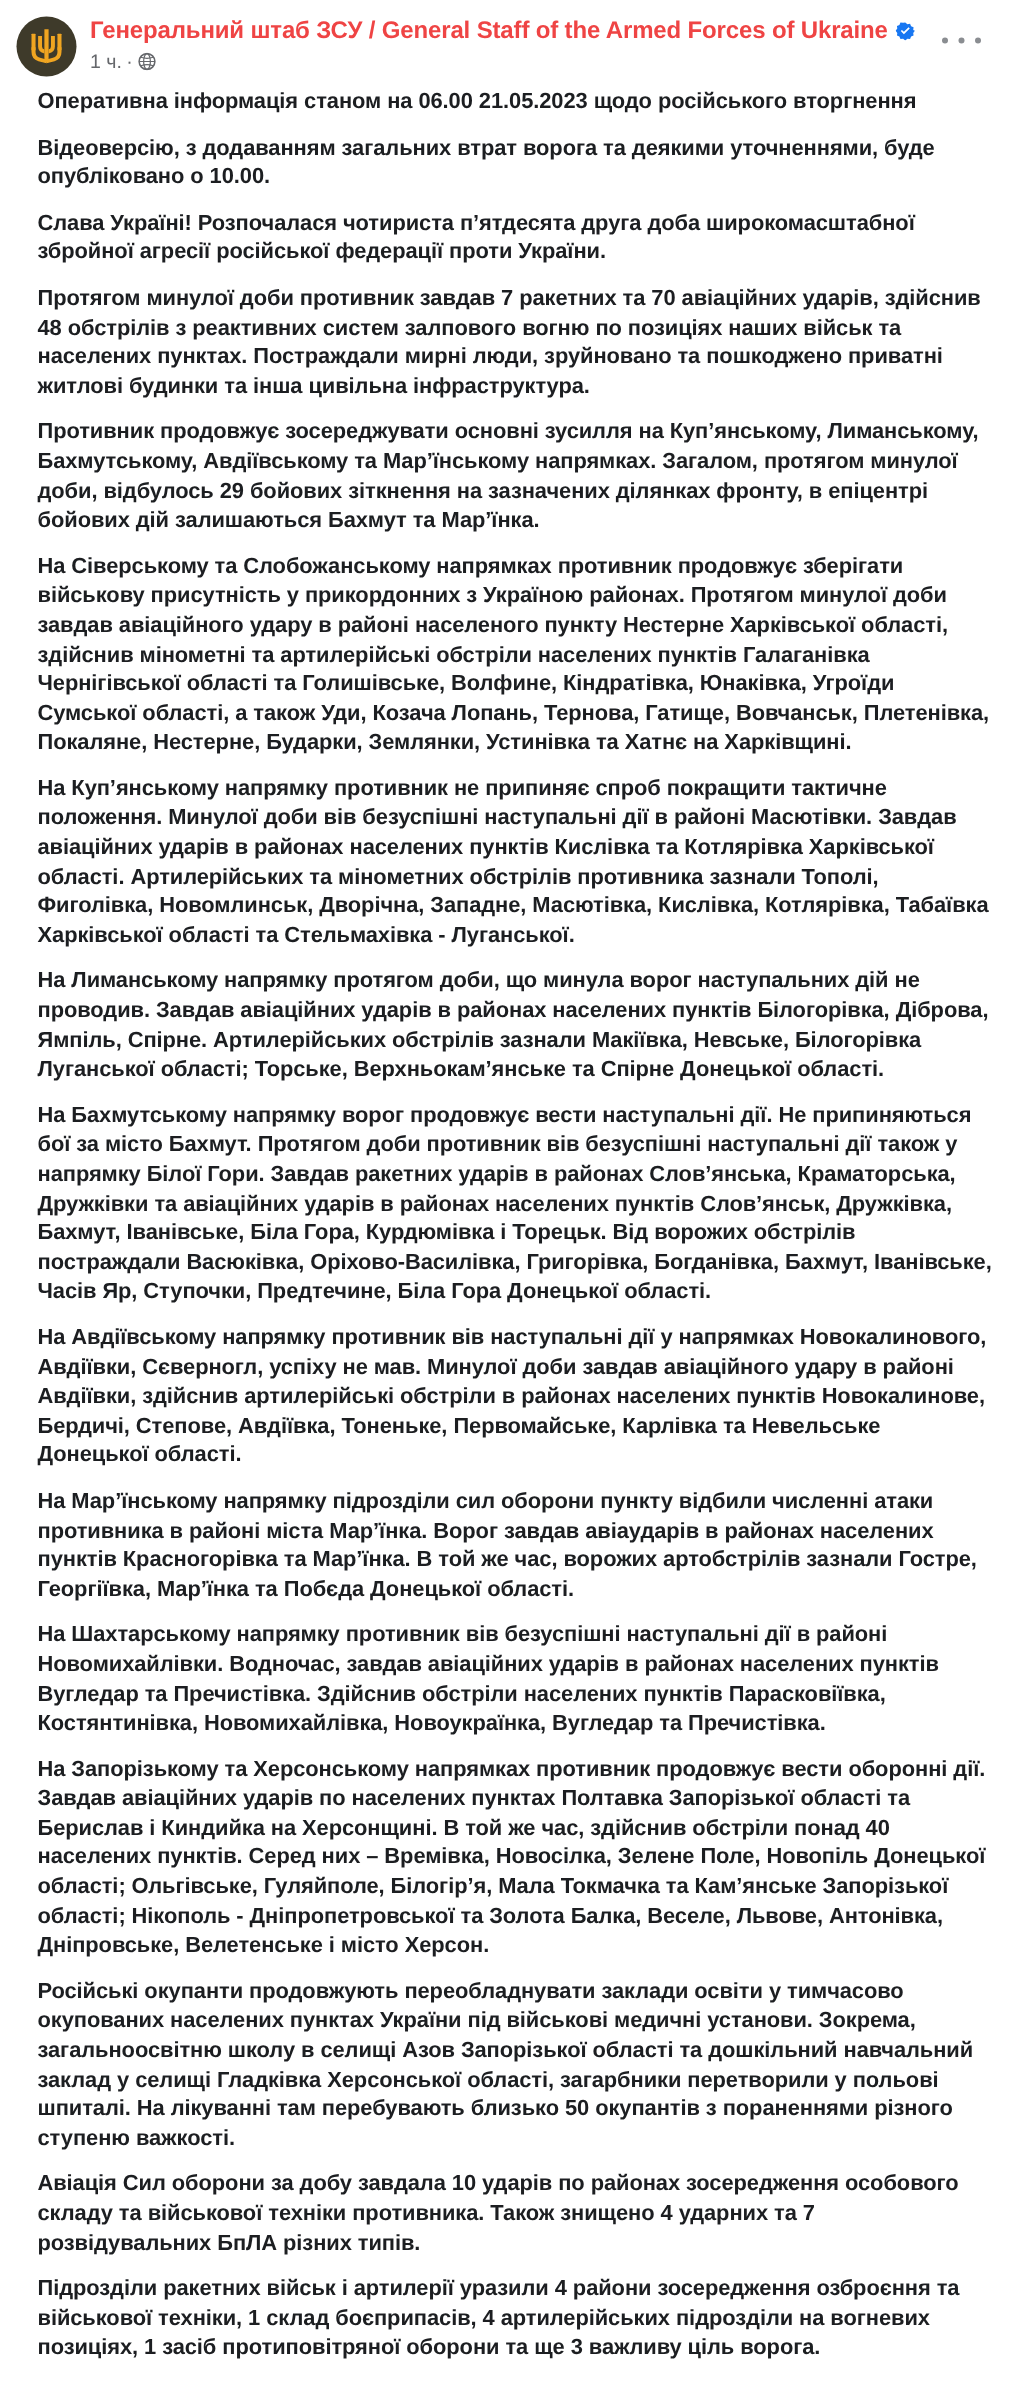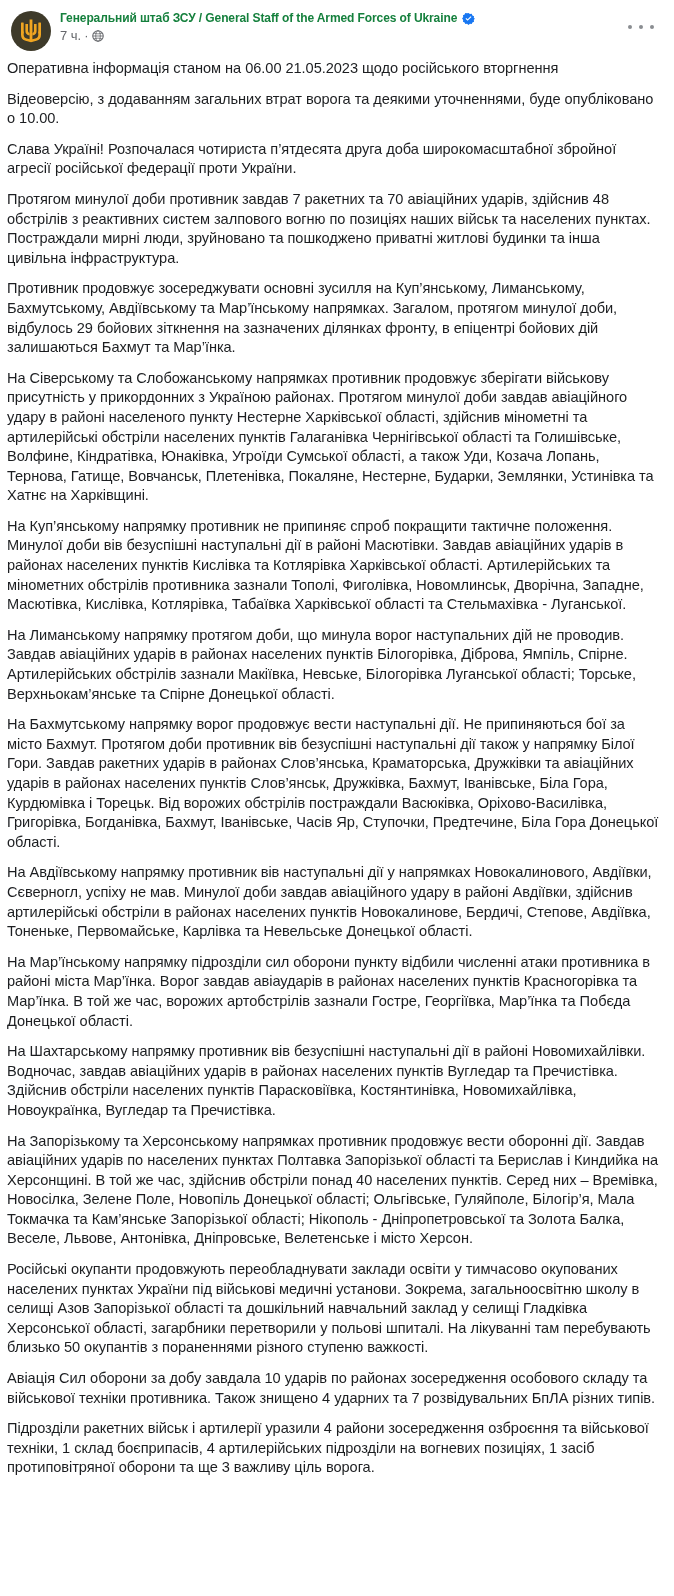--- a/index.html
+++ b/index.html
@@ -51,23 +51,23 @@
     padding-top: 1px;
     flex: 1;
     min-width: 0;
   }
   .page-name-row {
     display: flex;
     align-items: center;
     line-height: 1.2;
   }
   .page-name {
-    font-size: 12px;
+    font-size: 16px;
     font-weight: 700;
-    color: #15803d;
+    color: #ef4444;
     letter-spacing: -0.1px;
     white-space: nowrap;
   }
   .verified-badge {
     width: 13px;
     height: 13px;
     margin-left: 5px;
     display: inline-flex;
     align-items: center;
     justify-content: center;
@@ -102,22 +102,23 @@
   .menu-dots i {
     display: block;
     width: 4px;
     height: 4px;
     border-radius: 50%;
     background: #8a8d91;
   }
 
   
   .post-body {
-    padding: 6px 12px 10px 7px;
+    padding: 6px 12px 10px 25px;
     box-sizing: border-box;
+    font-weight: bold;
   }
   .post-body p {
     margin: 0 0 11px 0;
     font-size: 14.6px;
     line-height: 19.6px;
     color: #1c1e21;
     letter-spacing: -0.05px;
     word-spacing: 0px;
   }
   .post-body p:last-child { margin-bottom: 0; }
@@ -149,21 +150,21 @@
       <div class="page-name-row">
         <span class="page-name">Генеральний штаб ЗСУ / General Staff of the Armed Forces of Ukraine</span>
         <span class="verified-badge">
           <svg width="13" height="13" viewBox="0 0 16 16" aria-hidden="true">
             <path fill="#1877f2" d="M8 0.6l1.9 1.5 2.4-.3 .9 2.2 2.2 .9-.3 2.4L16.6 8l-1.5 1.9 .3 2.4-2.2 .9-.9 2.2-2.4-.3L8 16.6 6.1 15.1l-2.4 .3-.9-2.2-2.2-.9 .3-2.4L-0.6 8l1.5-1.9-.3-2.4 2.2-.9 .9-2.2 2.4 .3z" transform="scale(0.92) translate(0.7,0.7)"></path>
             <path fill="#ffffff" d="M6.9 10.9L4.3 8.3l1-1 1.6 1.6 3.8-3.8 1 1z"></path>
           </svg>
         </span>
       </div>
       <div class="meta-row">
-        <span>7 ч.</span>
+        <span>1 ч.</span>
         <span class="meta-sep">·</span>
         <span class="globe-icon">
           <svg width="12" height="12" viewBox="0 0 16 16" aria-hidden="true">
             <circle cx="8" cy="8" r="7" fill="none" stroke="#65676b" stroke-width="1.4"></circle>
             <ellipse cx="8" cy="8" rx="3" ry="7" fill="none" stroke="#65676b" stroke-width="1.1"></ellipse>
             <line x1="1.2" y1="8" x2="14.8" y2="8" stroke="#65676b" stroke-width="1.1"></line>
             <path d="M2.6 4.2 Q8 6.2 13.4 4.2" fill="none" stroke="#65676b" stroke-width="1"></path>
             <path d="M2.6 11.8 Q8 9.8 13.4 11.8" fill="none" stroke="#65676b" stroke-width="1"></path>
           </svg>
         </span>

